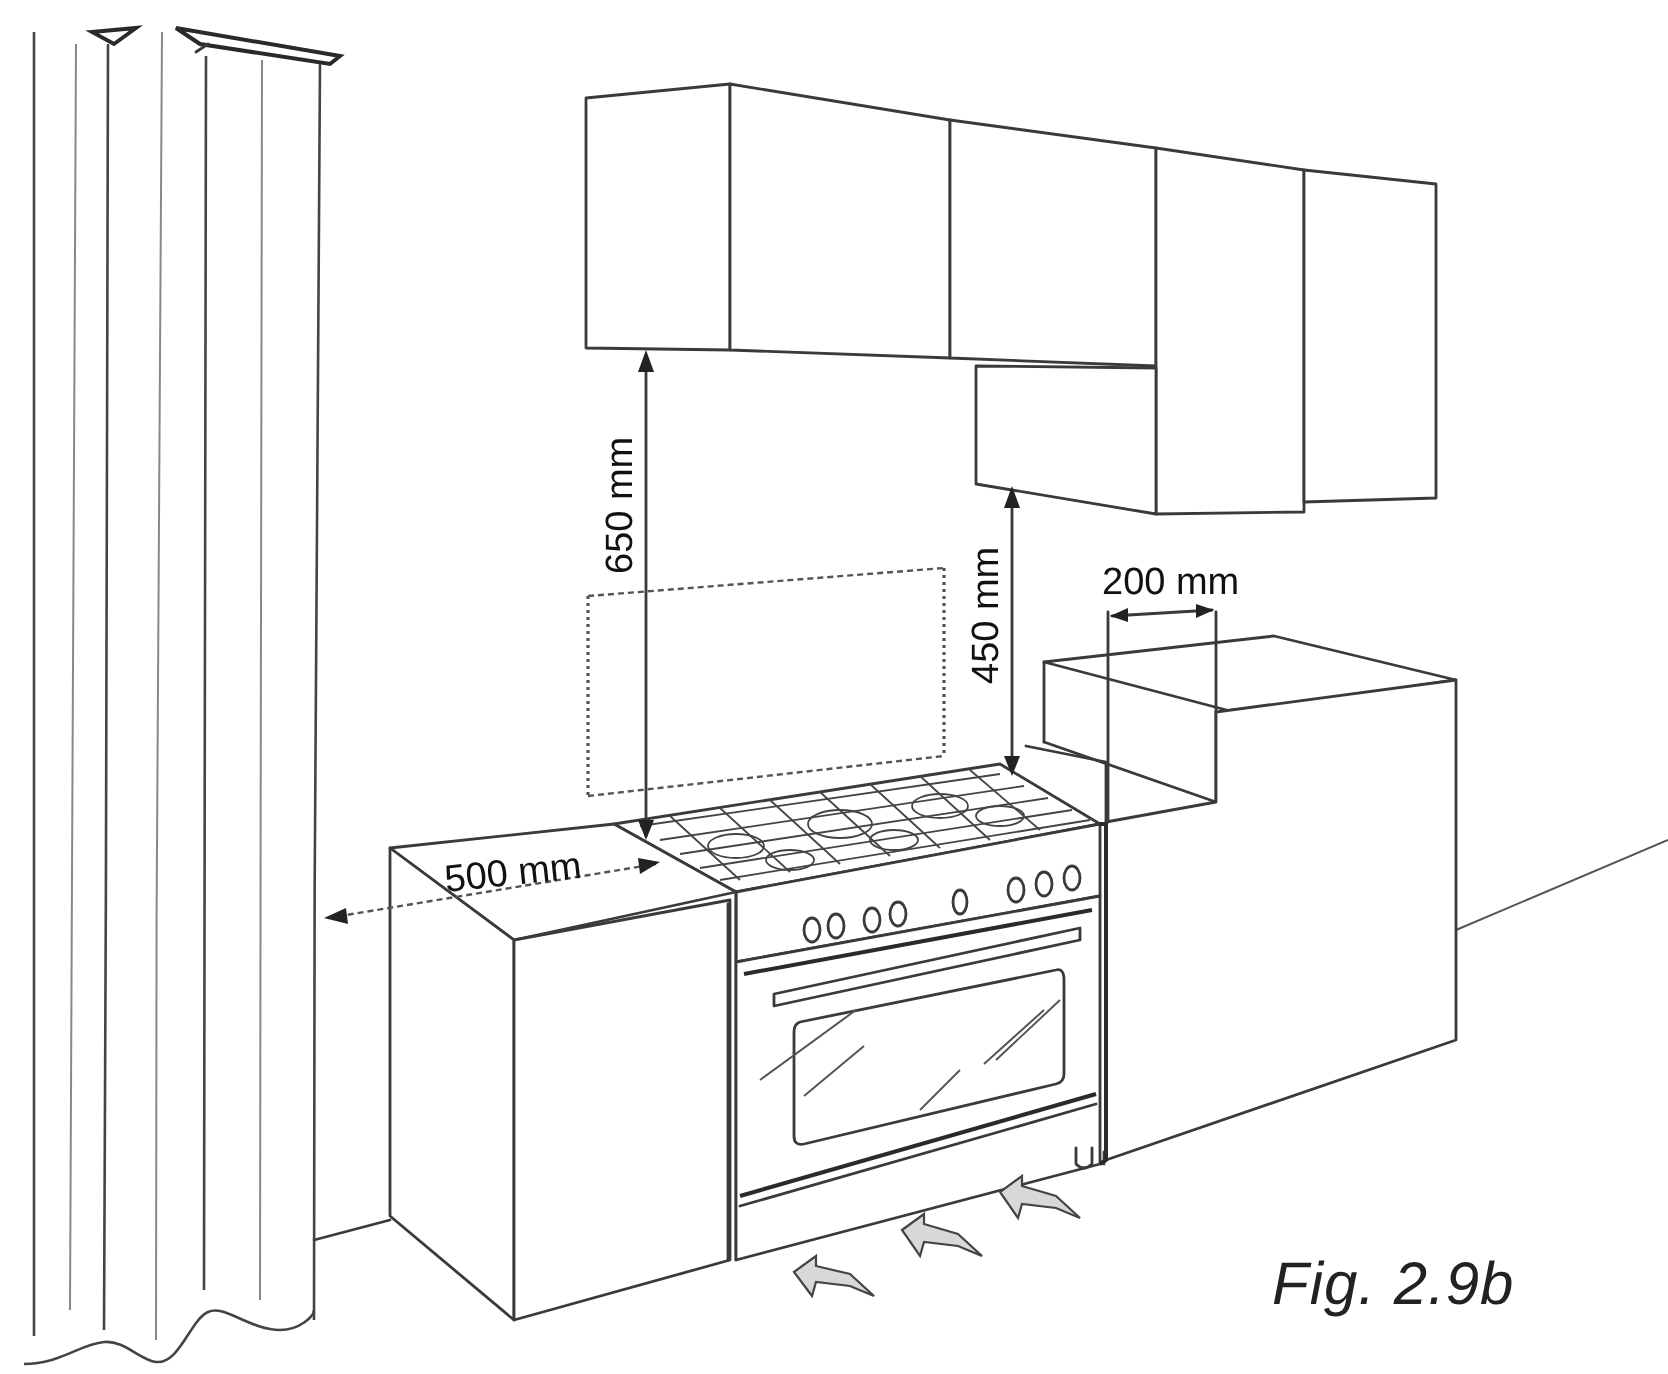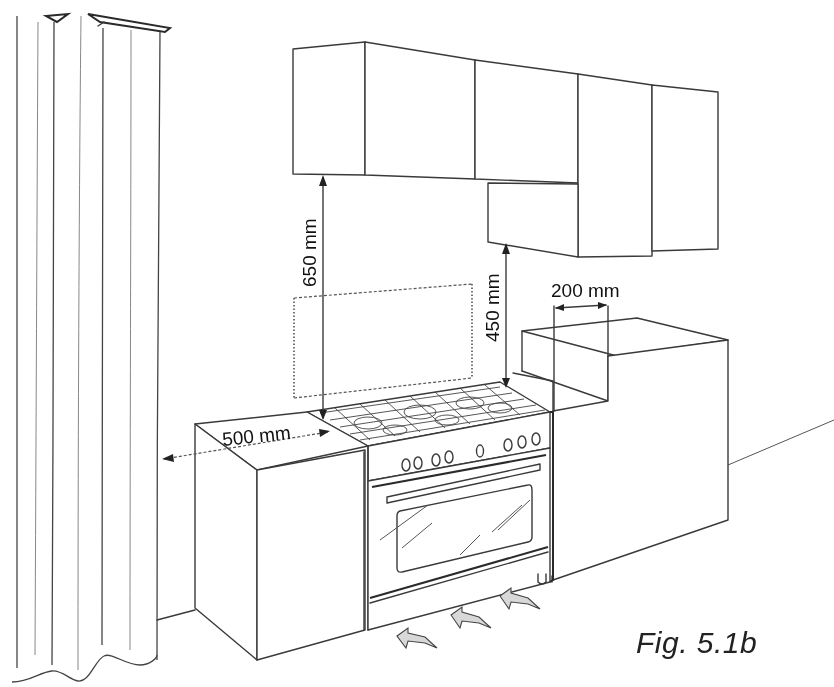--- a/index.html
+++ b/index.html
@@ -183,13 +183,13 @@
   </g>
 
   <g>
     <path class="ln-dash" d="M164 459 L328 432"></path>
     <path class="arrow-head" d="M162 459 L173 454 L174 462 Z"></path>
     <path class="arrow-head" d="M330 431 L319 429 L320 437 Z"></path>
     <text class="label" transform="translate(223 446) rotate(-6)">500 mm</text>
   </g>
 </svg>
 
-<div class="fig-label">Fig. 5.1b</div>
+<div class="fig-label">Fig. 2.9b</div>
 
 </body></html>

